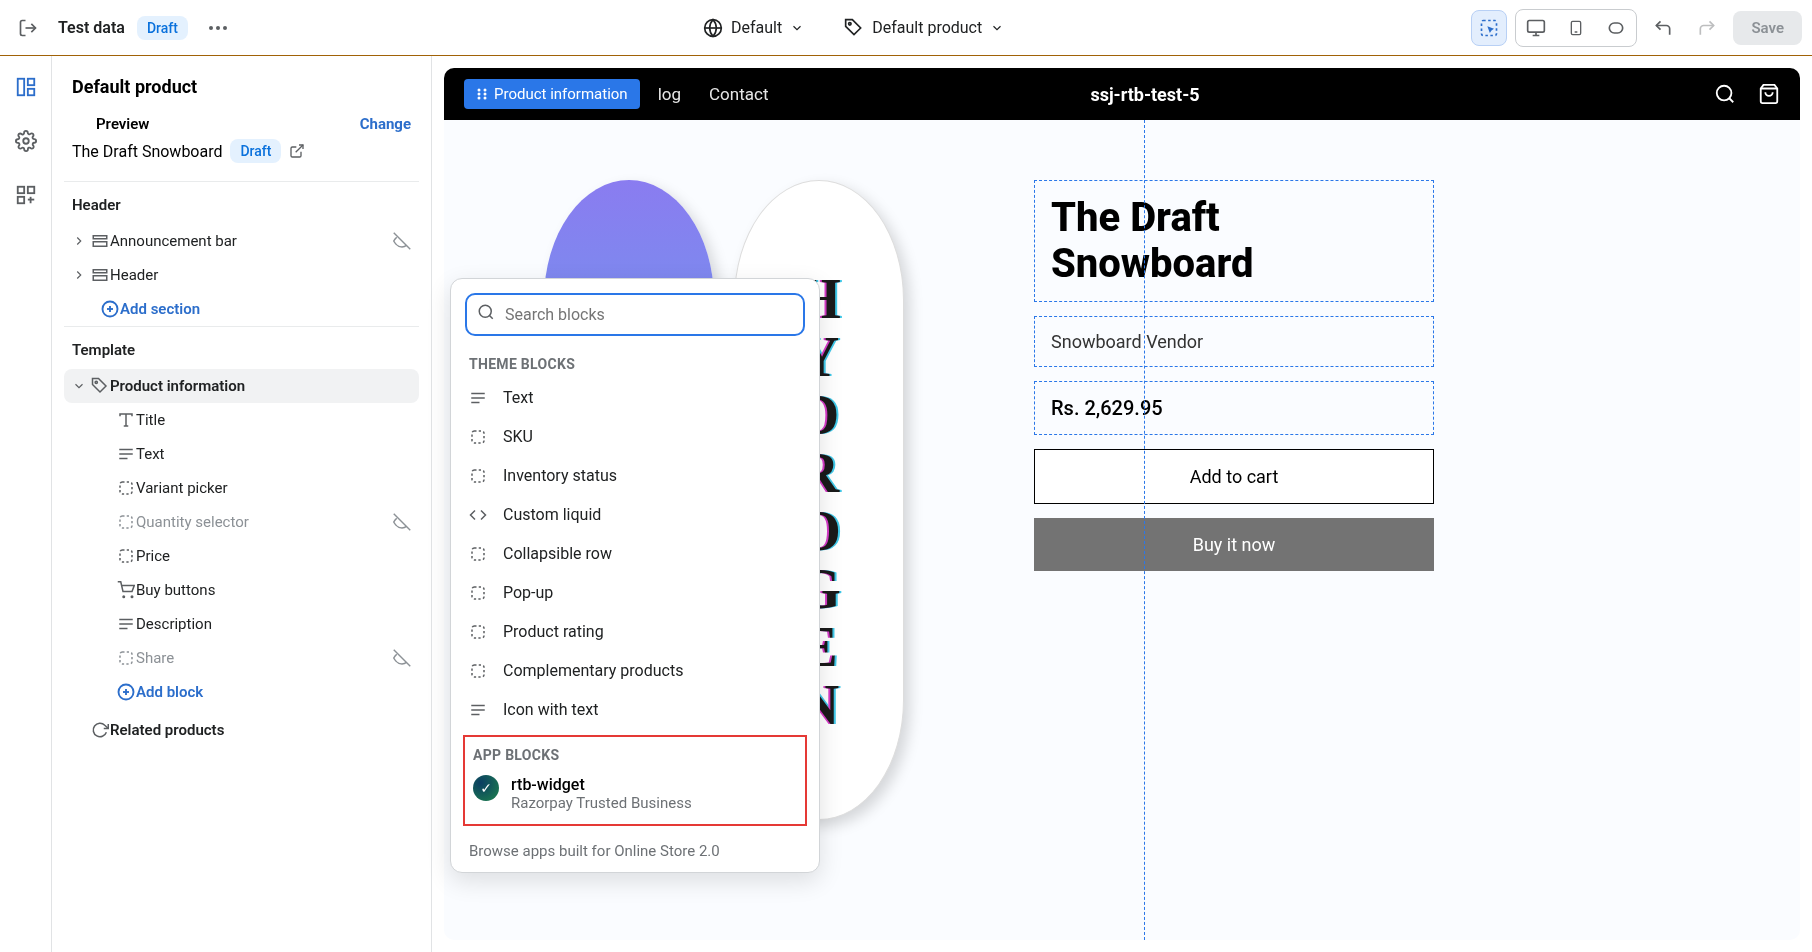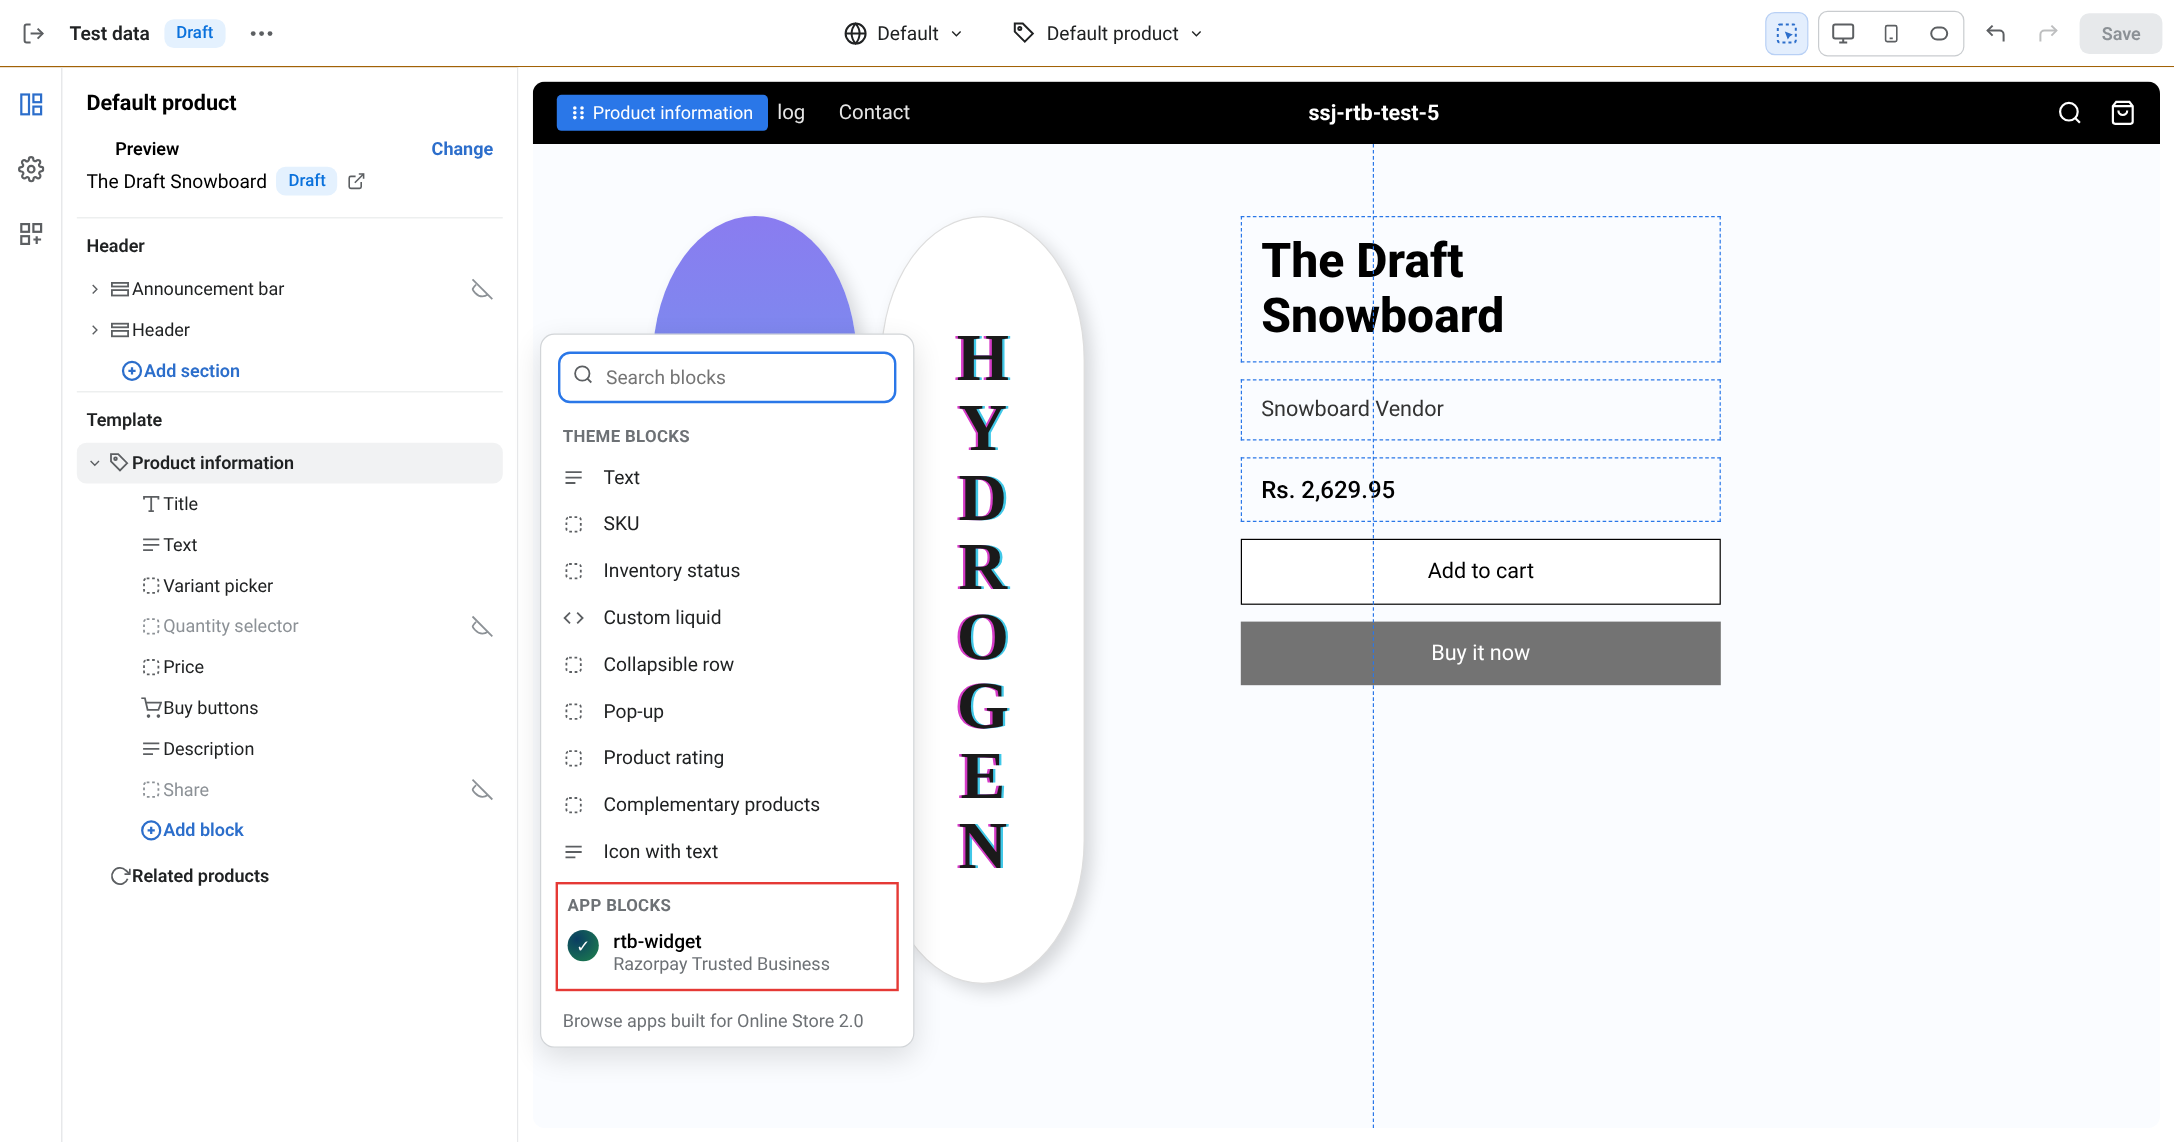--- a/index.html
+++ b/index.html
@@ -38,39 +38,39 @@
 .tree-row .ico { width: 20px; color: #5c5f62; display:flex; align-items:center; justify-content:center;}
 .tree-row .lbl { flex: 1; }
 .tree-row .dimmed { color: #8c9196; }
 .eye-off { color: #8c9196; margin-left: auto; }
 .add-row { color: #2c6ecb; font-weight: 600; }
 
 .canvas { flex: 1; position: relative; background: #fff; padding: 12px; }
 .preview-frame { width: 100%; height: 100%; border-radius: 10px; overflow: hidden; background: #fff; position: relative; }
 .site-header { background: #000; color: #fff; height: 52px; display: flex; align-items: center; padding: 0 20px; position: relative; }
 .pi-chip { background: #2a77e8; color: #fff; padding: 6px 12px; border-radius: 4px; font-size: 15px; display: flex; align-items: center; gap: 6px; position: relative; z-index: 2; }
-.site-nav { display: flex; gap: 28px; margin-left: 8px; font-size: 17px; color: #e6e6e6; }
+.site-nav { display: flex; gap: 28px; margin-left: 18px; font-size: 17px; color: #e6e6e6; }
 .site-title { position: absolute; left: 50%; transform: translateX(-50%); font-weight: 700; font-size: 18px; margin-left: 23px; }
 .site-icons { margin-left: auto; display: flex; gap: 22px; }
 .site-body { display: flex; padding: 60px 50px; gap: 80px; background: #fafcff; min-height: calc(100% - 52px); position:relative;}
 .vline { position:absolute; top:0; bottom:0; left:700px; width:1px; border-left:1px dashed #2a77e8; }
 .product-img { width: 460px; height: 640px; display: flex; gap: 20px; justify-content:center;}
 .snowboard { width: 170px; height: 640px; border-radius: 85px/120px; box-shadow: 6px 6px 14px rgba(0,0,0,0.15); }
 .sb1 { background: linear-gradient(180deg, #8a7cf0 0%, #40c8e8 100%); }
 .sb2 { background: #fff; border:1px solid #ddd; display:flex; align-items:center; justify-content:center; }
 .sb2-text { writing-mode: vertical-rl; text-orientation: upright; font-weight: 900; font-size: 56px; letter-spacing: -4px; color:#1a1a1a; text-shadow: -2px 0 #d63cc8, 2px 0 #40c8e8; font-family: Georgia, serif;}
 .product-info { flex:1; max-width: 400px; }
 .info-box { border: 1.5px dashed #2a77e8; padding: 14px 16px; margin-bottom: 14px; }
 .p-title { font-size: 40px; font-weight: 800; line-height: 1.15; }
 .p-vendor { font-size: 18px; color: #333; }
 .p-price { font-size: 20px; font-weight: 500; }
 .atc { width: 100%; padding: 16px; border: 1px solid #000; background: #fff; font-size: 18px; margin-bottom: 14px; cursor: pointer; }
 .bin { width: 100%; padding: 16px; border: none; background: #737373; color: #fff; font-size: 18px; cursor: pointer; }
 
-.block-popup { position: absolute; top: 278px; left: 450px; width: 312px; background: #fff; border: 1px solid #d2d5d8; border-radius: 12px; box-shadow: 0 8px 24px rgba(0,0,0,0.12); padding: 14px 0 10px 0; z-index: 100; }
+.block-popup { position: absolute; top: 278px; left: 450px; width: 370px; background: #fff; border: 1px solid #d2d5d8; border-radius: 12px; box-shadow: 0 8px 24px rgba(0,0,0,0.12); padding: 14px 0 10px 0; z-index: 100; }
 .search-wrap { padding: 0 14px 10px 14px; }
 .search-input { width: 100%; padding: 10px 12px 10px 38px; border: 2px solid #2a77e8; border-radius: 10px; font-size: 16px; outline: none; }
 .search-wrap { position: relative; }
 .search-icon { position: absolute; left: 26px; top: 10px; color: #5c5f62; }
 .popup-section { padding: 10px 18px 6px 18px; font-size: 14px; font-weight: 700; color: #6d7175; letter-spacing: 0.3px; }
 .popup-item { display: flex; align-items: center; gap: 14px; padding: 10px 18px; font-size: 16px; color: #202223; cursor: pointer; }
 .popup-item .pi-ico { width: 20px; color: #5c5f62; display:flex;}
 .app-block-box { border: 2px solid #e53935; margin: 6px 12px; padding: 6px 0; }
 .app-item { display: flex; gap: 12px; padding: 6px 8px; align-items:flex-start;}
 .app-logo { width: 26px; height: 26px; border-radius: 50%; background: radial-gradient(circle at 30% 30%, #0a3d62, #1e824c); display:flex; align-items:center; justify-content:center; color:#fff; font-size:14px;}

